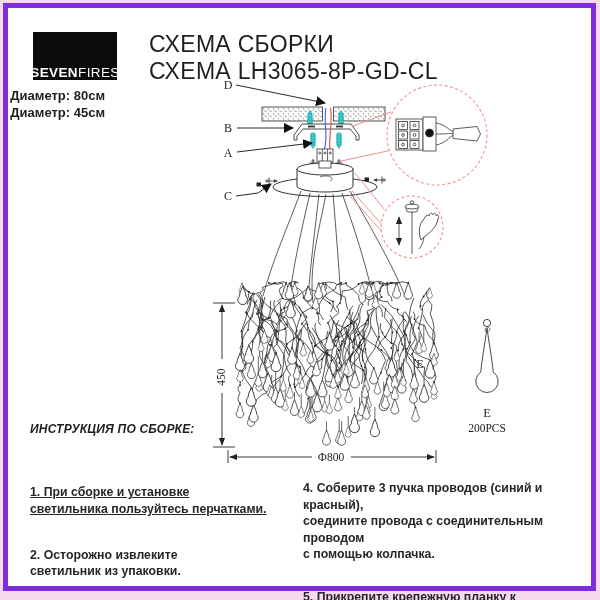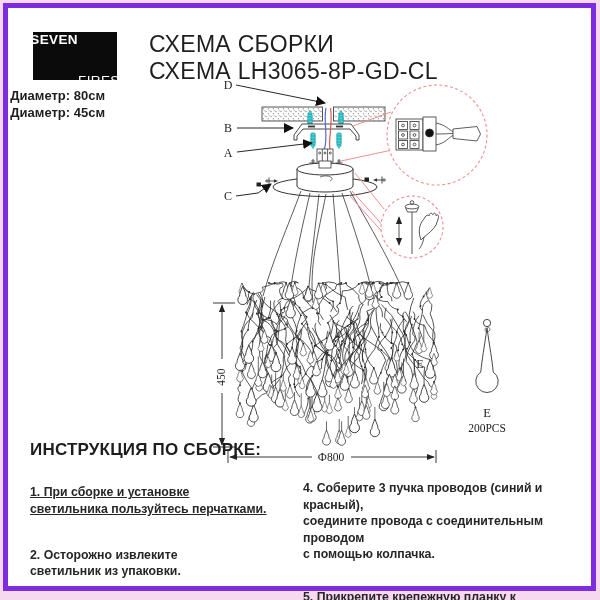--- a/index.html
+++ b/index.html
@@ -1,27 +1,27 @@
 <!DOCTYPE html>
 <html><head>
 <meta charset="utf-8">
 <style>
   html,body{margin:0;padding:0;}
   .page{position:relative;width:600px;height:600px;background:#f6d9ef;overflow:hidden;
         font-family:"Liberation Sans",sans-serif;color:#1e1e1e;}
   .frame{position:absolute;left:3px;top:3px;right:4px;bottom:9px;border:5px solid #7d2ce0;background:#fff;}
   .abs{position:absolute;}
   .logo{left:33px;top:32px;width:84px;height:48px;background:#0b0b0b;color:#fff;
-        display:flex;align-items:flex-start;justify-content:center;font-size:13.5px;letter-spacing:.4px;}
+        display:flex;align-items:flex-end;justify-content:center;font-size:13.5px;letter-spacing:.4px;}
   .logo .b{font-weight:bold;}
   .logo .l{font-weight:normal;margin-top:41px;}
   .title{left:149px;top:31px;width:340px;font-size:23px;font-weight:normal;line-height:27px;letter-spacing:.3px;}
   .specs{left:5px;top:87px;width:100px;text-align:right;font-size:13px;font-weight:bold;line-height:17px;}
   .diagram{left:0;top:0;width:600px;height:600px;}
-  .instructions-heading{left:30px;top:440px;font-size:17px;font-weight:bold;letter-spacing:.2px;}
+  .instructions-heading{left:30px;top:422px;font-size:12px;font-weight:bold;letter-spacing:.2px;font-style:italic;}
   .col{font-size:12.3px;font-weight:bold;line-height:1.34;color:#262626;white-space:pre-line;}
   .col-left{left:30px;top:468px;width:272px;}
   .col-right{left:303px;top:464px;width:286px;}
   .col p{margin:0;}
   .col-left p.i1{margin-bottom:13px;text-decoration:underline;} .col-left p.i2{margin-bottom:13px;}
   .col-right p.i4{margin-bottom:10px;} .col-right p.i5{margin-bottom:9px;}
   svg text{font-family:"Liberation Serif",serif;fill:#1e1e1e;}
 </style>
 </head>
 <body>

